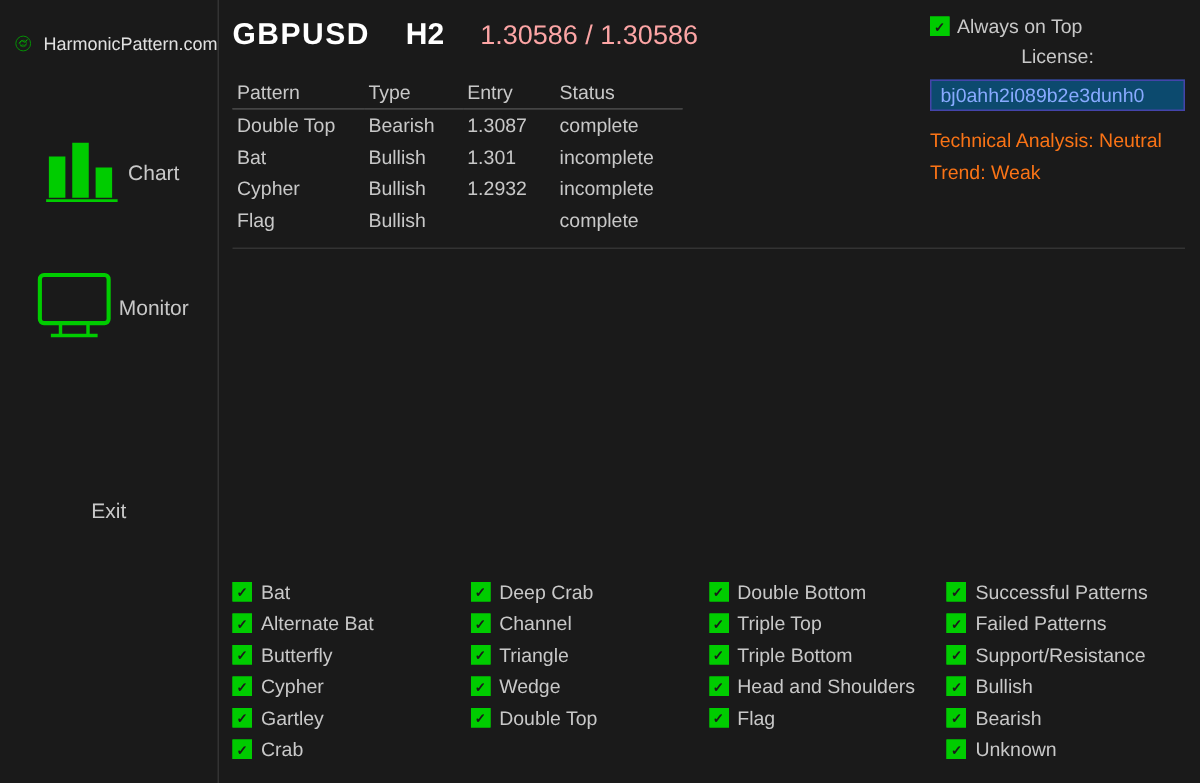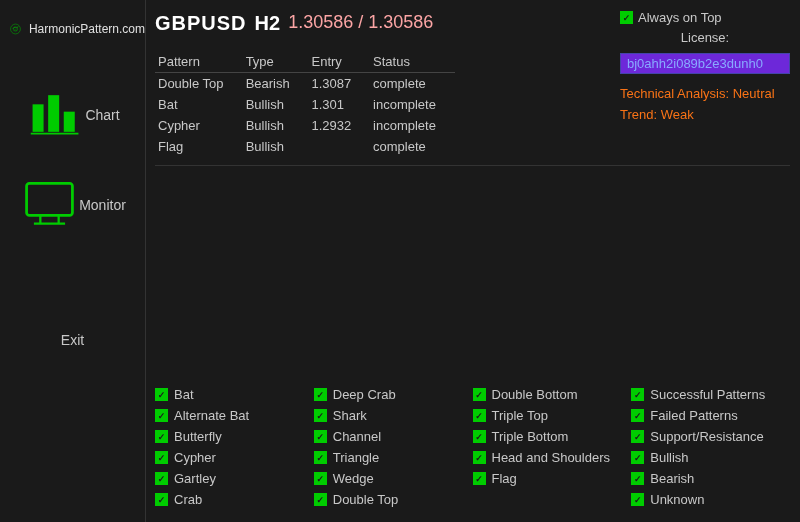--- a/index.html
+++ b/index.html
@@ -84,22 +84,23 @@
       position: absolute;
       left: 145px;
       top: 0;
       right: 0;
       height: 522px;
     }
 
     
     #header {
       display: flex;
+      align-items: center;
       padding: 12px 10px 8px 10px;
-      gap: 8px;
+      gap: 24px;
     }
 
     #symbol {
       color: #ffffff;
       font-size: 20px;
       font-weight: bold;
       letter-spacing: 1px;
     }
 
     #timeframe {
@@ -154,21 +155,21 @@
       gap: 8px;
       flex-direction: column;
     }
 
     .license-label {
       color: #c8c8c8;
       font-size: 13px;
     }
 
     #license-input {
-      background: #6d28d9;
+      background: #0c4a6e;
       border: 1px solid #4444aa;
       color: #88aaff;
       padding: 2px 6px;
       font-size: 13px;
       width: 170px;
       outline: none;
     }
 
     #technical-info {
       margin-top: 5px;
@@ -398,24 +399,20 @@
           <span>Crab</span>
         </div>
       </div>
     <div class="checkbox-col" id="col2">
         <div class="cb-item">
           <div class="green-checkbox"></div>
           <span>Deep Crab</span>
         </div>
         <div class="cb-item">
           <div class="green-checkbox"></div>
-          <span>Shark</span>
-        </div>
-        <div class="cb-item">
-          <div class="green-checkbox"></div>
           <span>Channel</span>
         </div>
         <div class="cb-item">
           <div class="green-checkbox"></div>
           <span>Triangle</span>
         </div>
         <div class="cb-item">
           <div class="green-checkbox"></div>
           <span>Wedge</span>
         </div>

